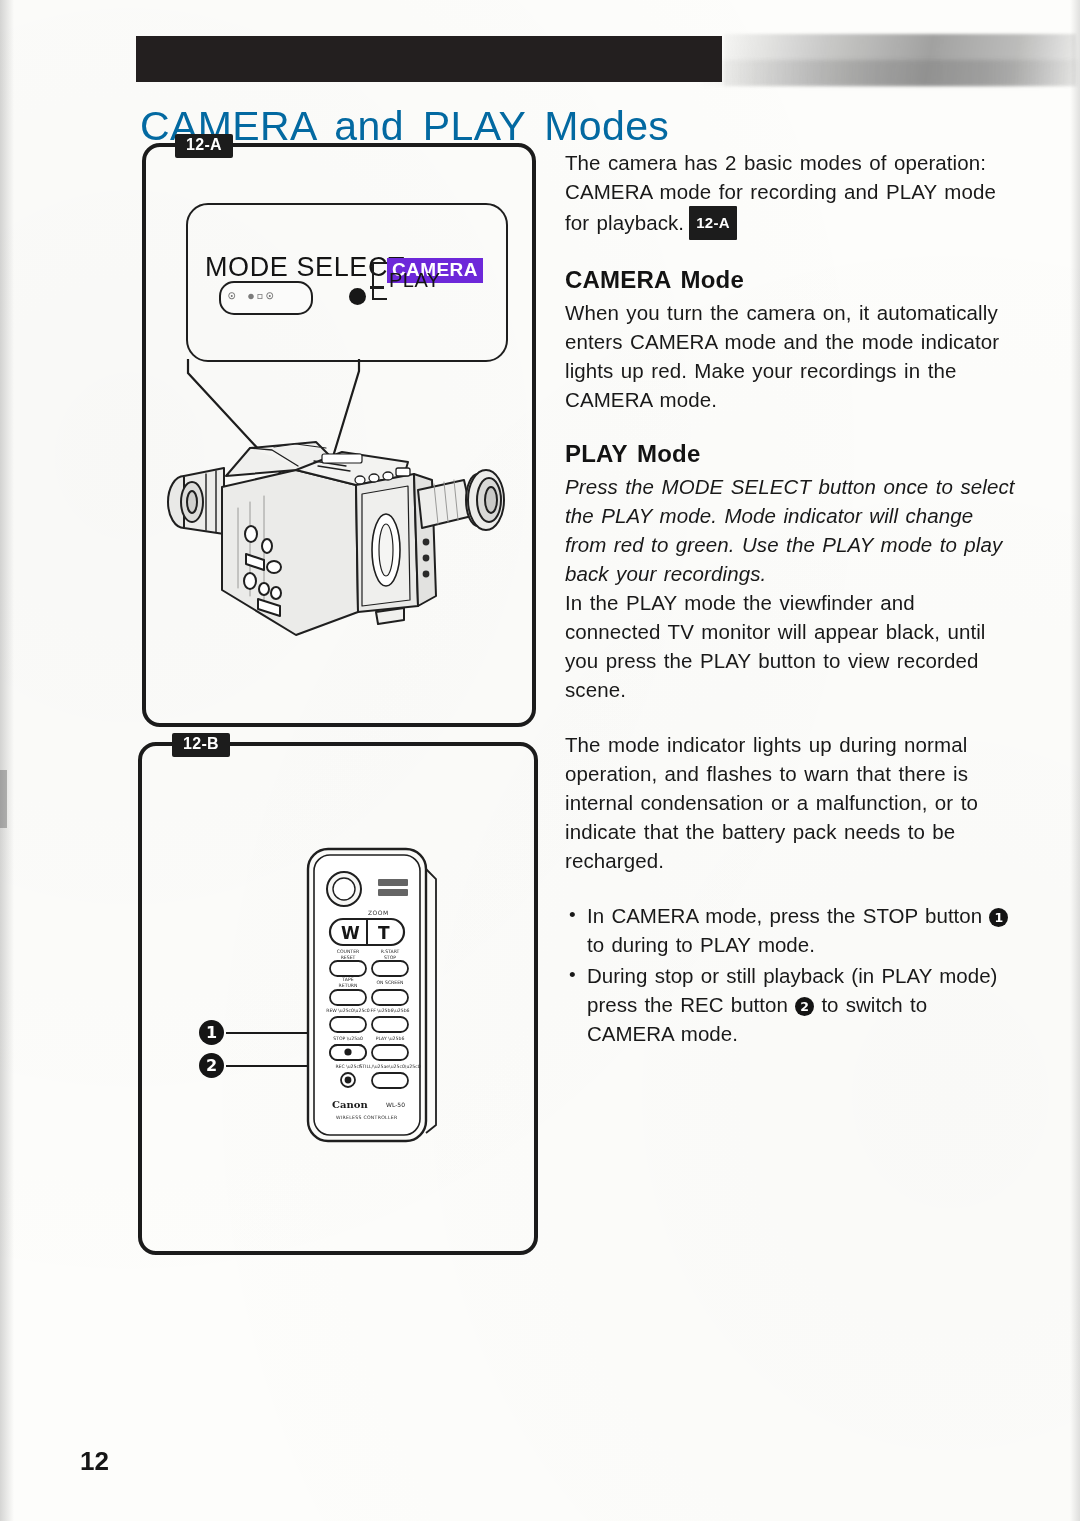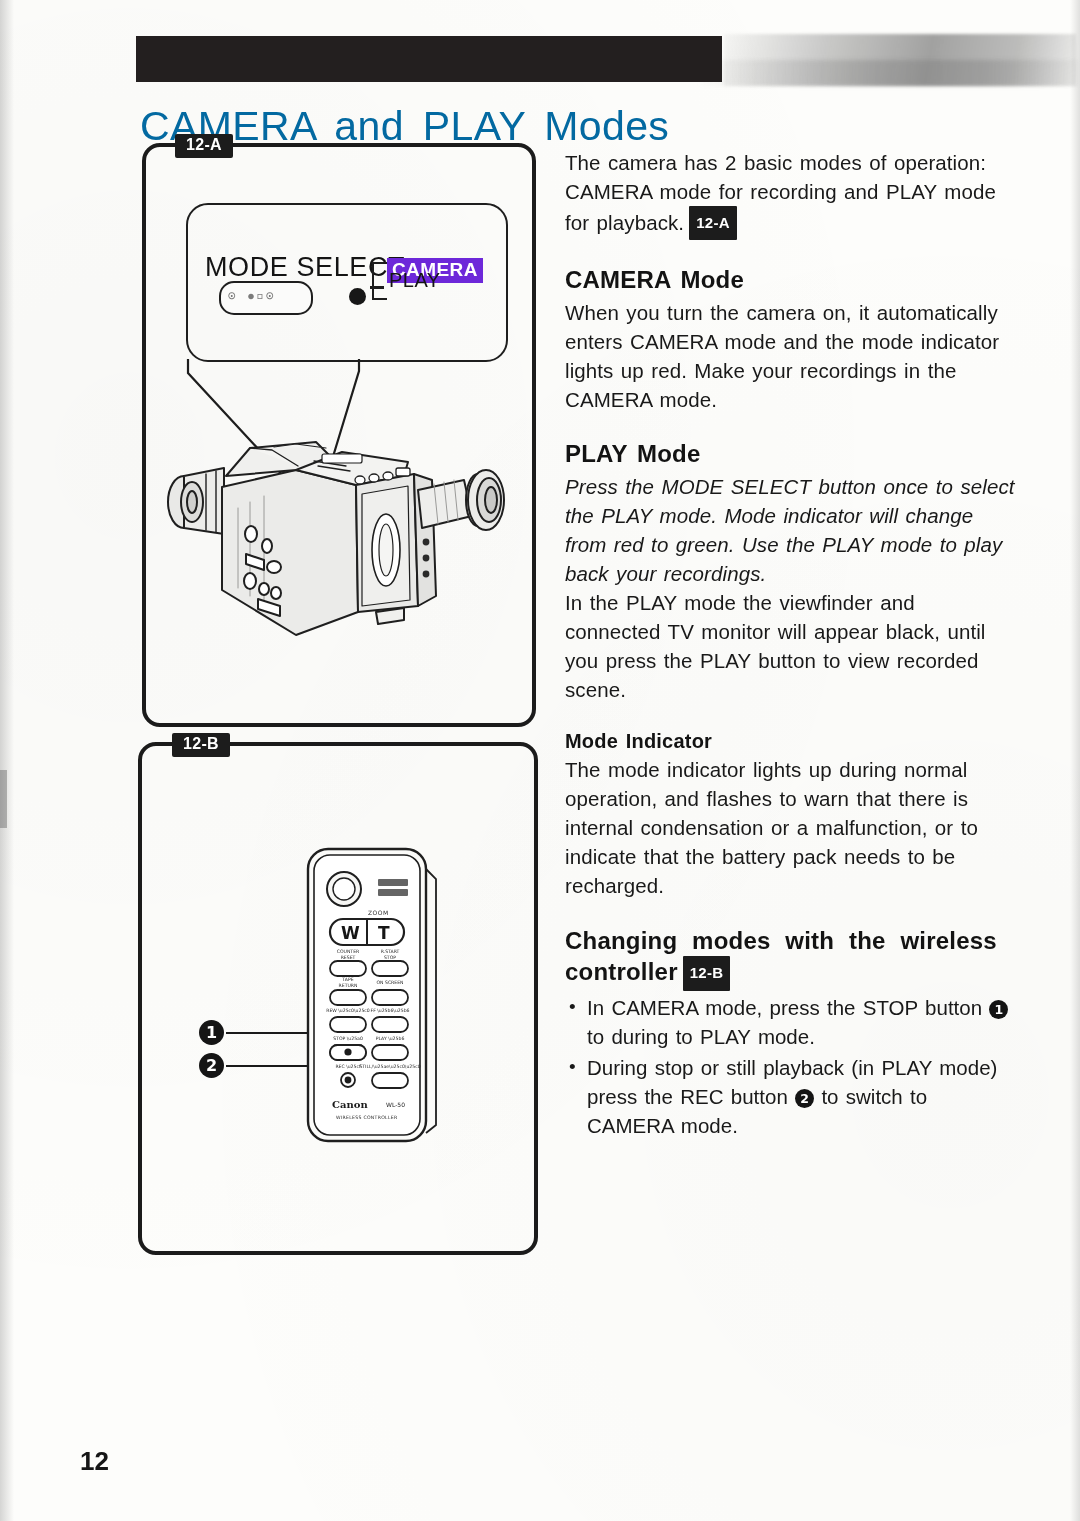--- a/index.html
+++ b/index.html
@@ -500,24 +500,22 @@
 
   <p class="body-text para"><span>The camera has 2 basic modes of operation: CAMERA mode for recording and PLAY mode for playback.</span><span class="inline-tag">12-A</span></p>
 
   <h2 class="h2">CAMERA Mode</h2>
   <p class="body-text para">When you turn the camera on, it automatically enters CAMERA mode and the mode indicator lights up red. Make your recordings in the CAMERA mode.</p>
 
   <h2 class="h2">PLAY Mode</h2>
   <p class="body-text para-tight">Press the MODE SELECT button once to select the PLAY mode. Mode indicator will change from red to green. Use the PLAY mode to play back your recordings.</p>
   <p class="body-text para">In the PLAY mode the viewfinder and connected TV monitor will appear black, until you press the PLAY button to view recorded scene.</p>
 
-  <h3 class="h3">Mode Indicator</h3>
   <p class="body-text para">The mode indicator lights up during normal operation, and flashes to warn that there is internal condensation or a malfunction, or to indicate that the battery pack needs to be recharged.</p>
 
-  <h2 class="h2-wide"><span>Changing modes with the wireless controller</span><span class="inline-tag">12-B</span></h2>
 
   <ul class="bullets">
     <li><span>In CAMERA mode, press the STOP button </span><span class="num-badge">1</span><span> to during to PLAY mode.</span></li>
     <li><span>During stop or still playback (in PLAY mode) press the REC button </span><span class="num-badge">2</span><span> to switch to CAMERA mode.</span></li>
   </ul>
 </div>
 
 <div class="page-number">12</div>
 
 </body></html>

